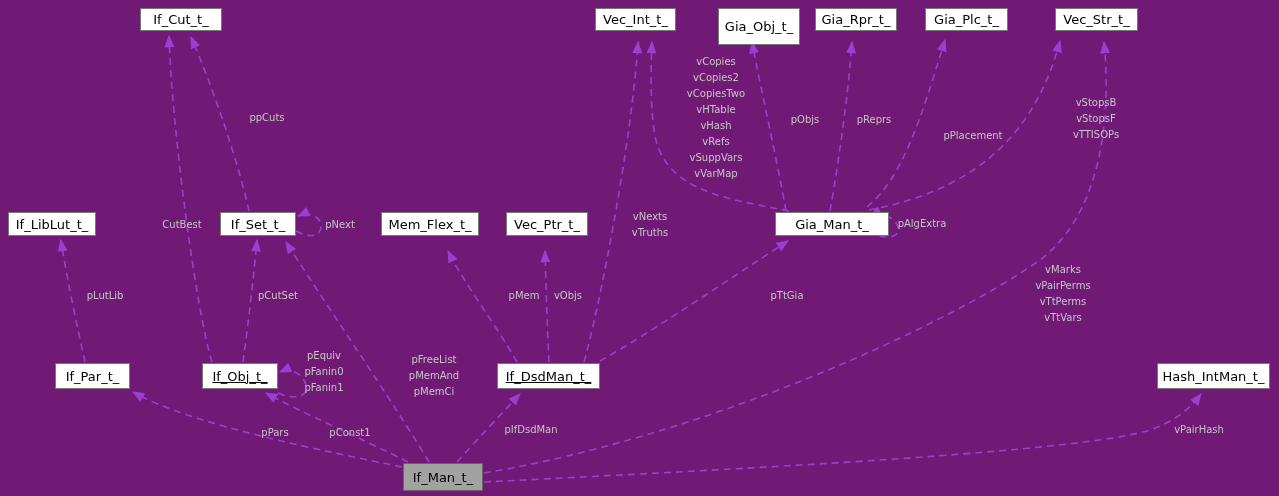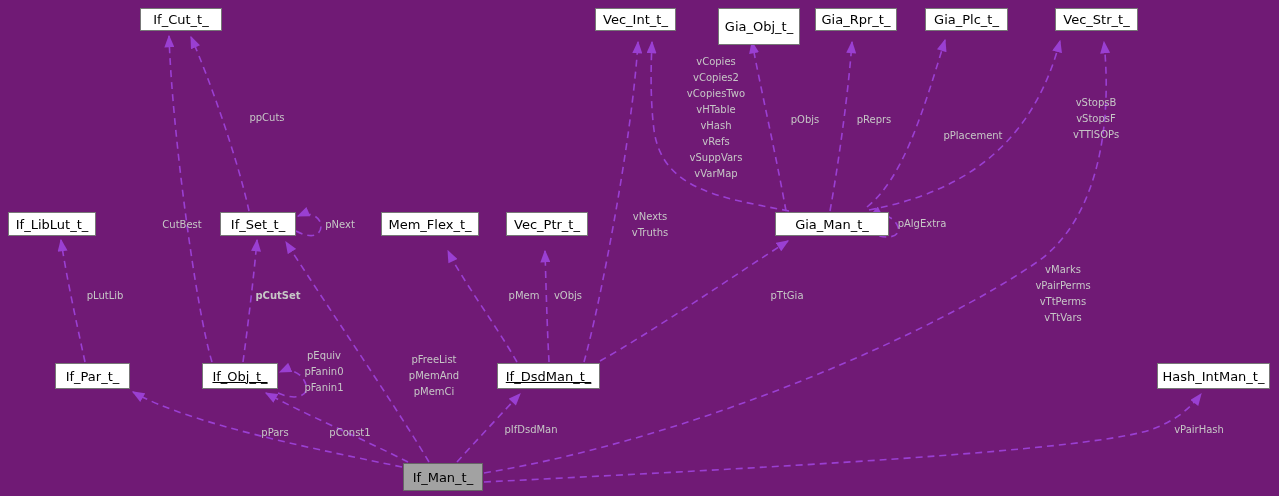--- a/index.html
+++ b/index.html
@@ -93,21 +93,21 @@
   <div id="labels-group">
       <div class="edge-label" style="left: 182px; top: 217px;">
         <div>CutBest</div>
       </div>
       <div class="edge-label" style="left: 267px; top: 110px;">
         <div>ppCuts</div>
       </div>
       <div class="edge-label" style="left: 340px; top: 217px;">
         <div>pNext</div>
       </div>
-      <div class="edge-label" style="left: 278px; top: 288px; font-weight: bold;">
+      <div class="edge-label" style="left: 278px; top: 288px;">
         <div>pCutSet</div>
       </div>
       <div class="edge-label" style="left: 434px; top: 352px;">
         <div>pFreeList</div>
         <div>pMemAnd</div>
         <div>pMemCi</div>
       </div>
       <div class="edge-label" style="left: 105px; top: 288px;">
         <div>pLutLib</div>
       </div>

